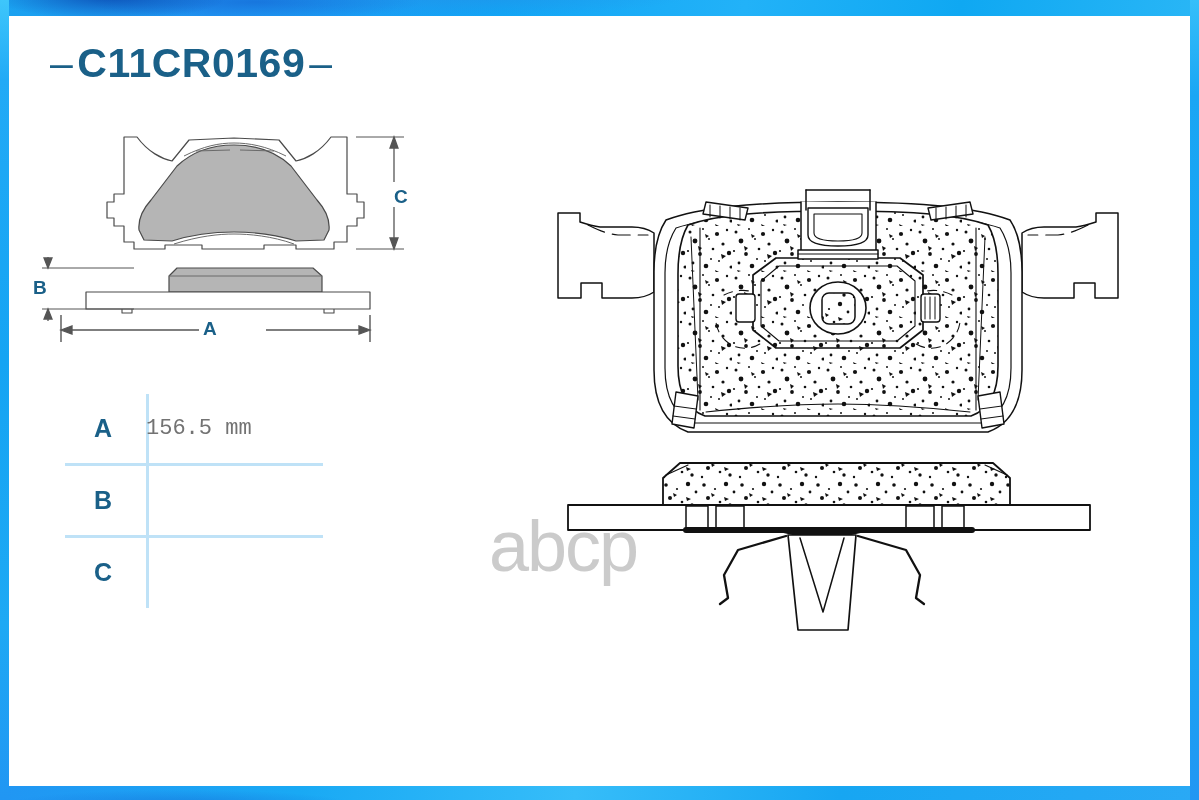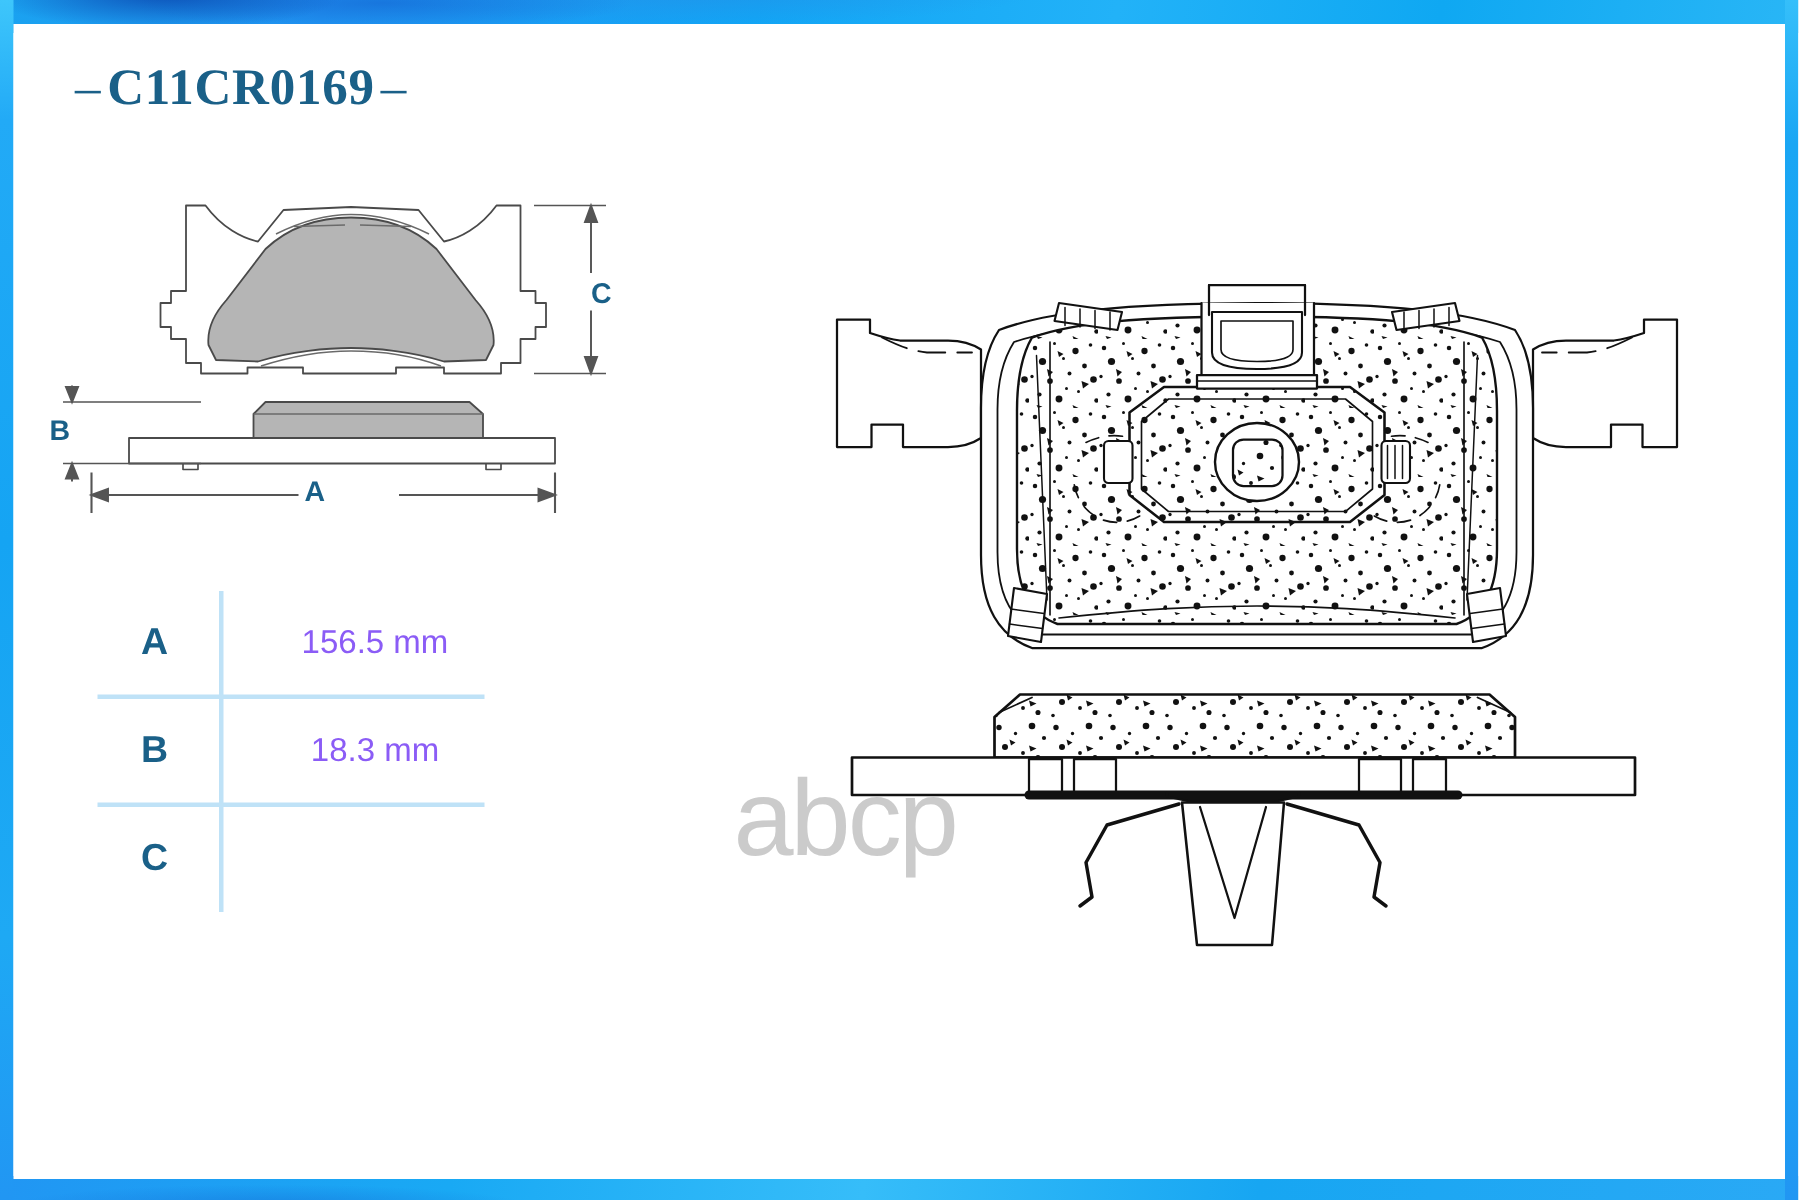--- a/index.html
+++ b/index.html
@@ -54,26 +54,25 @@
     position: absolute;
     top: 16px; left: 9px;
     width: 1181px; height: 770px;
     background: #ffffff;
   }
 
   
   .title {
     position: absolute;
     top: 40px; left: 46px;
-    font-size: 34px;
+    font-size: 41px;
     font-weight: bold;
     letter-spacing: .5px;
     color: #1a6088;
     white-space: nowrap;
-    font-family: Liberation Serif, serif;
   }
   .title .dash {
     color: #1a6088;
     font-weight: 500;
     padding: 0 4px;
   }
 
   
   .schematic {
     position: absolute;
@@ -107,24 +106,25 @@
   }
   .spec-key {
     width: 86px;
     text-align: center;
     font-size: 25px;
     font-weight: bold;
     color: #1a6088;
   }
   .spec-val {
     flex: 1;
-    text-align: center;
+    text-align: left;
     font-size: 22px;
-    color: #8b5cf6;
+    color: #737373;
     padding-right: 26px;
+    font-family: Liberation Mono, monospace;
   }
   .hline {
     position: absolute;
     left: 5px;
     width: 258px;
     height: 3px;
     background: #bfe2f7;
   }
   .hline-1 { top: 71px; }
   .hline-2 { top: 143px; }
@@ -253,21 +253,20 @@
     <div class="hline hline-1"></div>
     <div class="hline hline-2"></div>
     <div class="vline"></div>
 
     <div class="spec-row">
       <div class="spec-key">A</div>
       <div class="spec-val">156.5 mm</div>
     </div>
     <div class="spec-row">
       <div class="spec-key">B</div>
-      <div class="spec-val">18.3 mm</div>
     </div>
     <div class="spec-row">
       <div class="spec-key">C</div>
     </div>
   </div>
 
   <div class="lineart">
     <svg width="580" height="470" viewBox="0 0 580 470">
       <defs>
 

